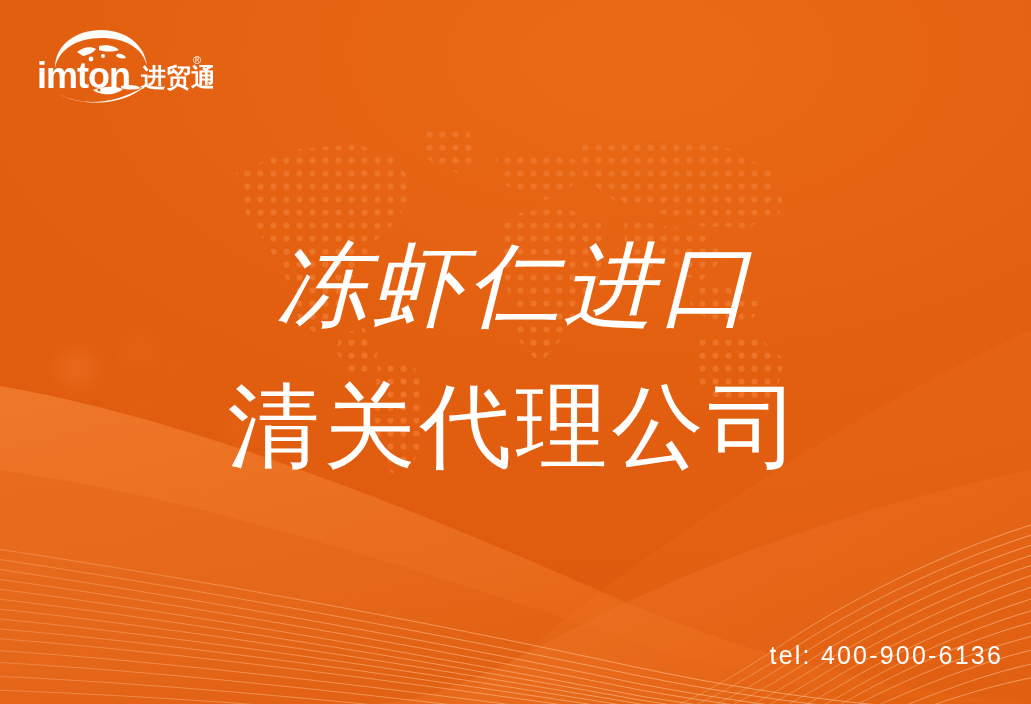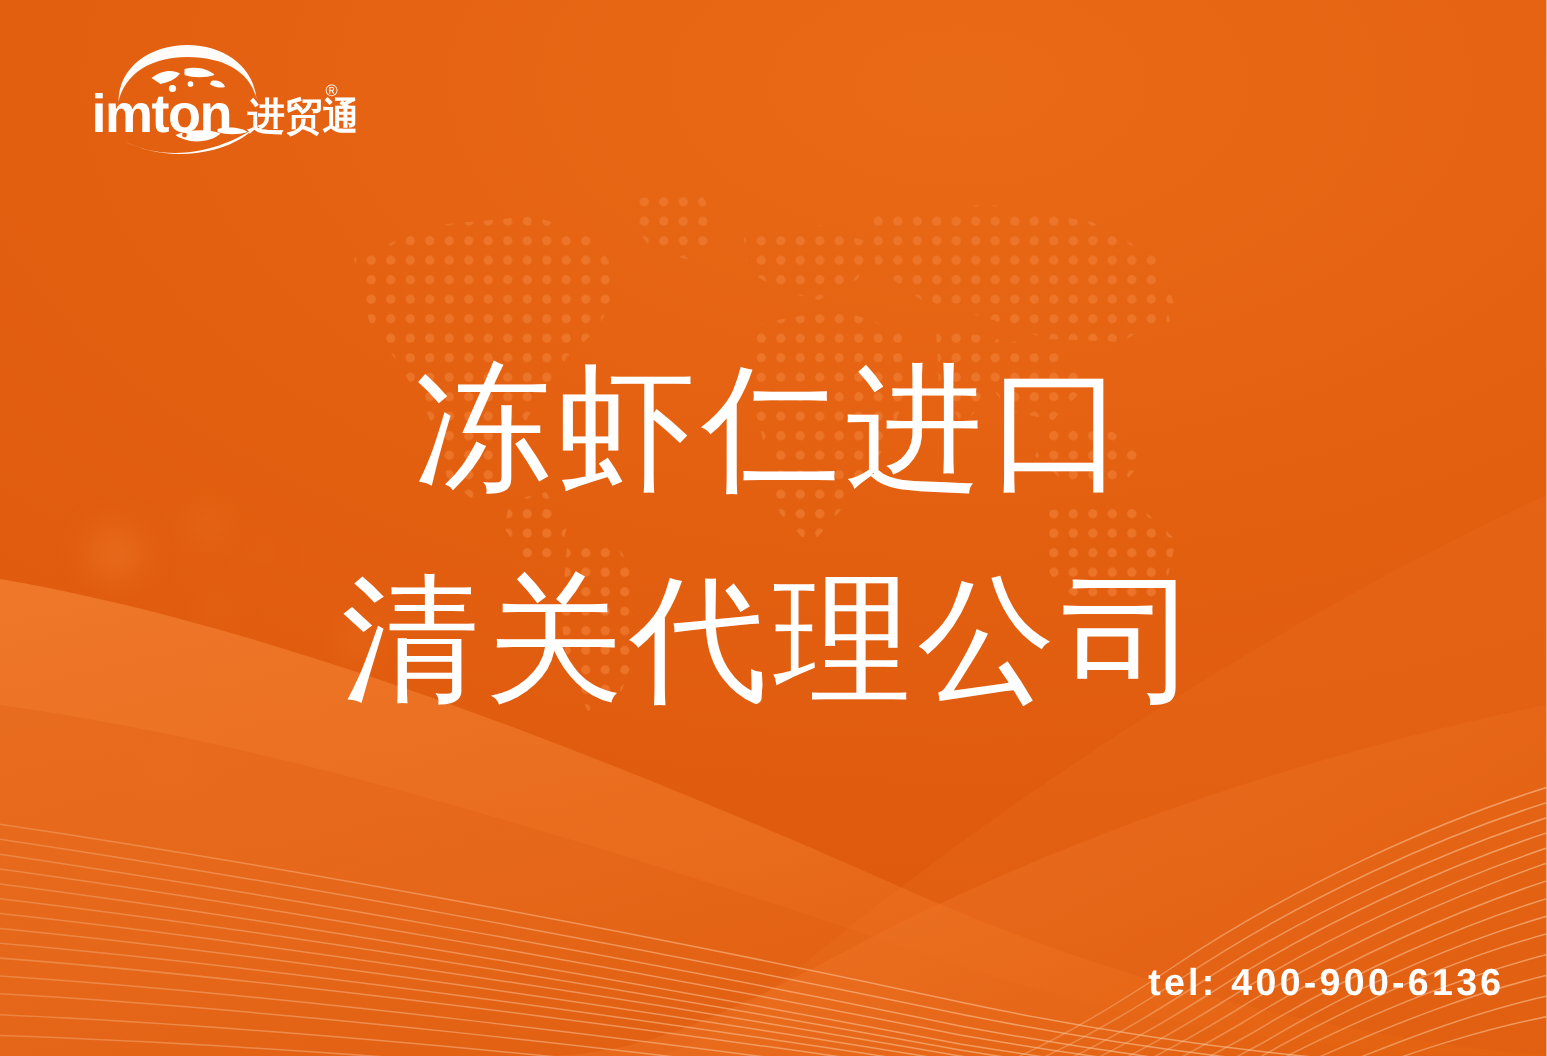--- a/index.html
+++ b/index.html
@@ -53,21 +53,20 @@
   
   .bg-waves { position: absolute; inset: 0; }
 
   
   .logo {
     position: absolute;
     left: 33px;
     top: 28px;
     width: 180px;
     height: 76px;
-    margin-left: 24px;
   }
   .logo svg { display: block; }
 
   
   .headline {
     position: absolute;
     left: 0;
     top: 234px;
     width: 1031px;
     text-align: center;
@@ -76,34 +75,33 @@
     letter-spacing: 2px;
     -webkit-font-smoothing: antialiased;
   }
   .headline .line {
     display: block;
     font-size: 92px;
     font-weight: 400;
     font-family: "DejaVu Sans", "Liberation Sans", sans-serif;
     white-space: nowrap;
   }
-  .headline .line-1 { letter-spacing: 4px; }
+  .headline .line-1 { letter-spacing: 4px; font-style: italic; }
   .headline .line-2 { letter-spacing: 4px; margin-top: 38px; }
 
   
   .tel {
     position: absolute;
     right: 28px;
     bottom: 34px;
     color: #ffffff;
     font-size: 25px;
     letter-spacing: 2.2px;
     font-family: "Liberation Sans", "DejaVu Sans", sans-serif;
     white-space: nowrap;
-    font-weight: bold;
   }
 </style>
 </head>
 <body>
 
 <div class="poster">
 
   <div class="bg-layer bg-base"></div>
 
   <div class="bg-map">

